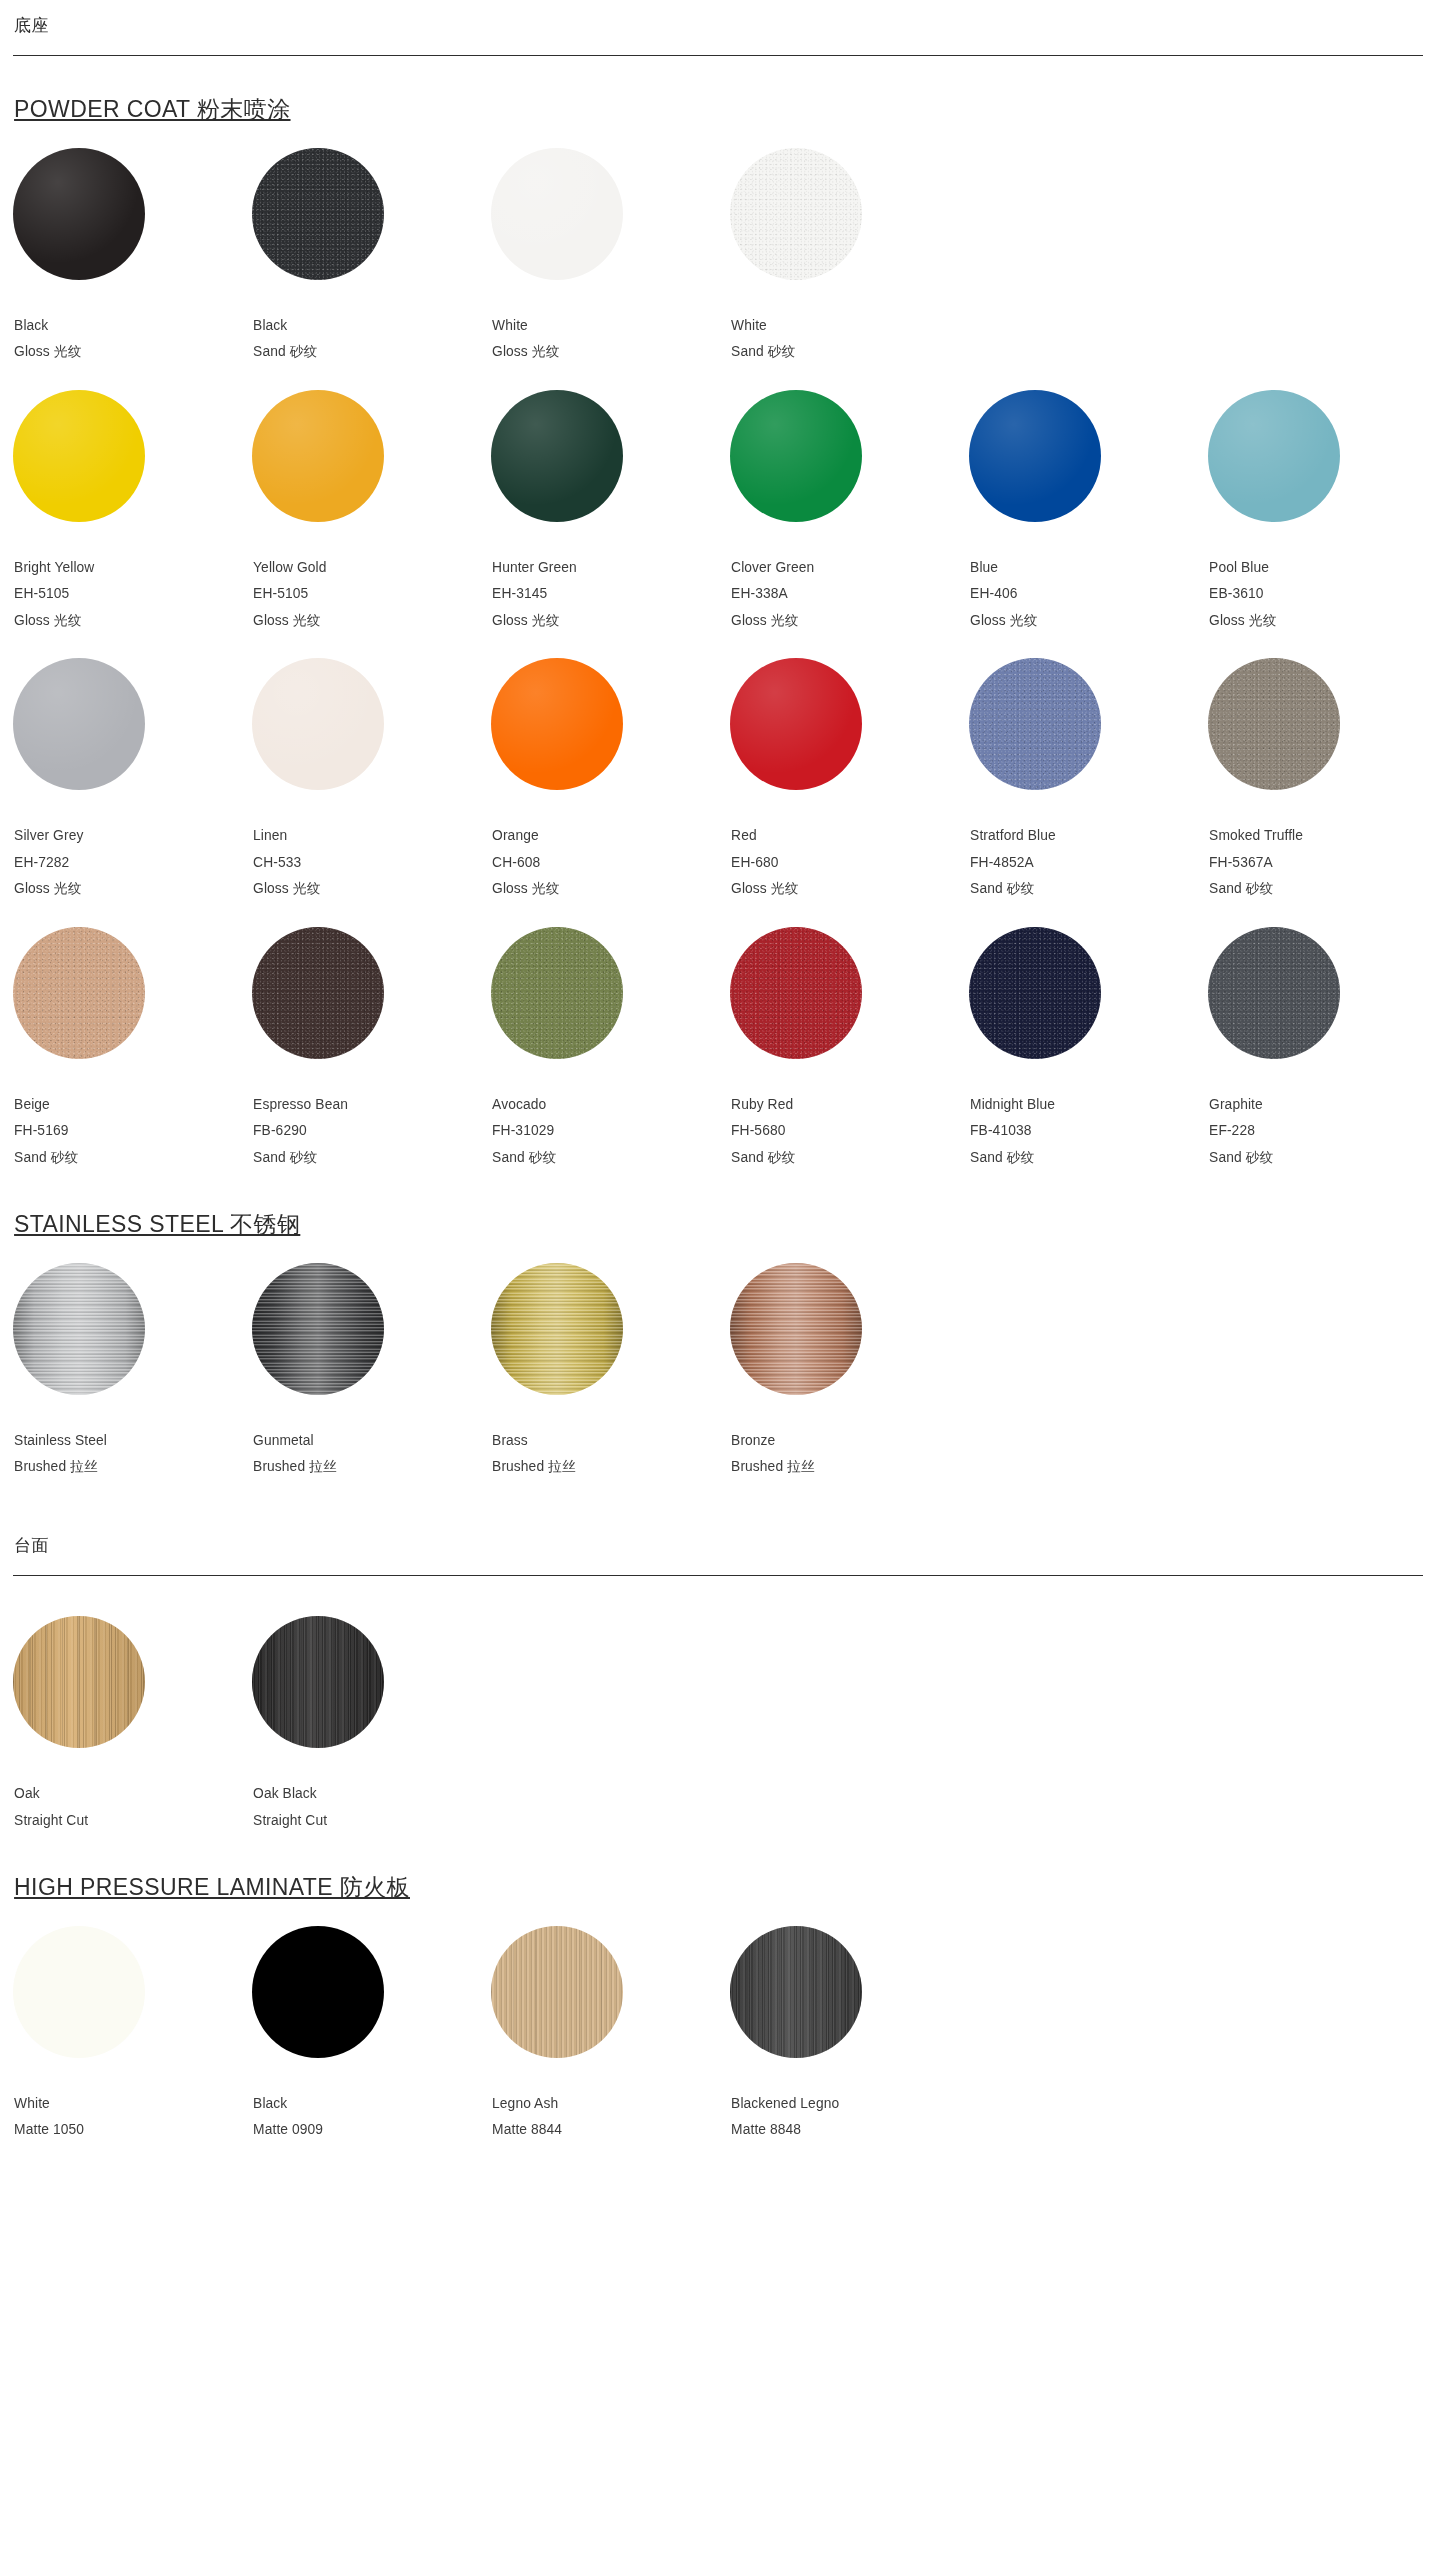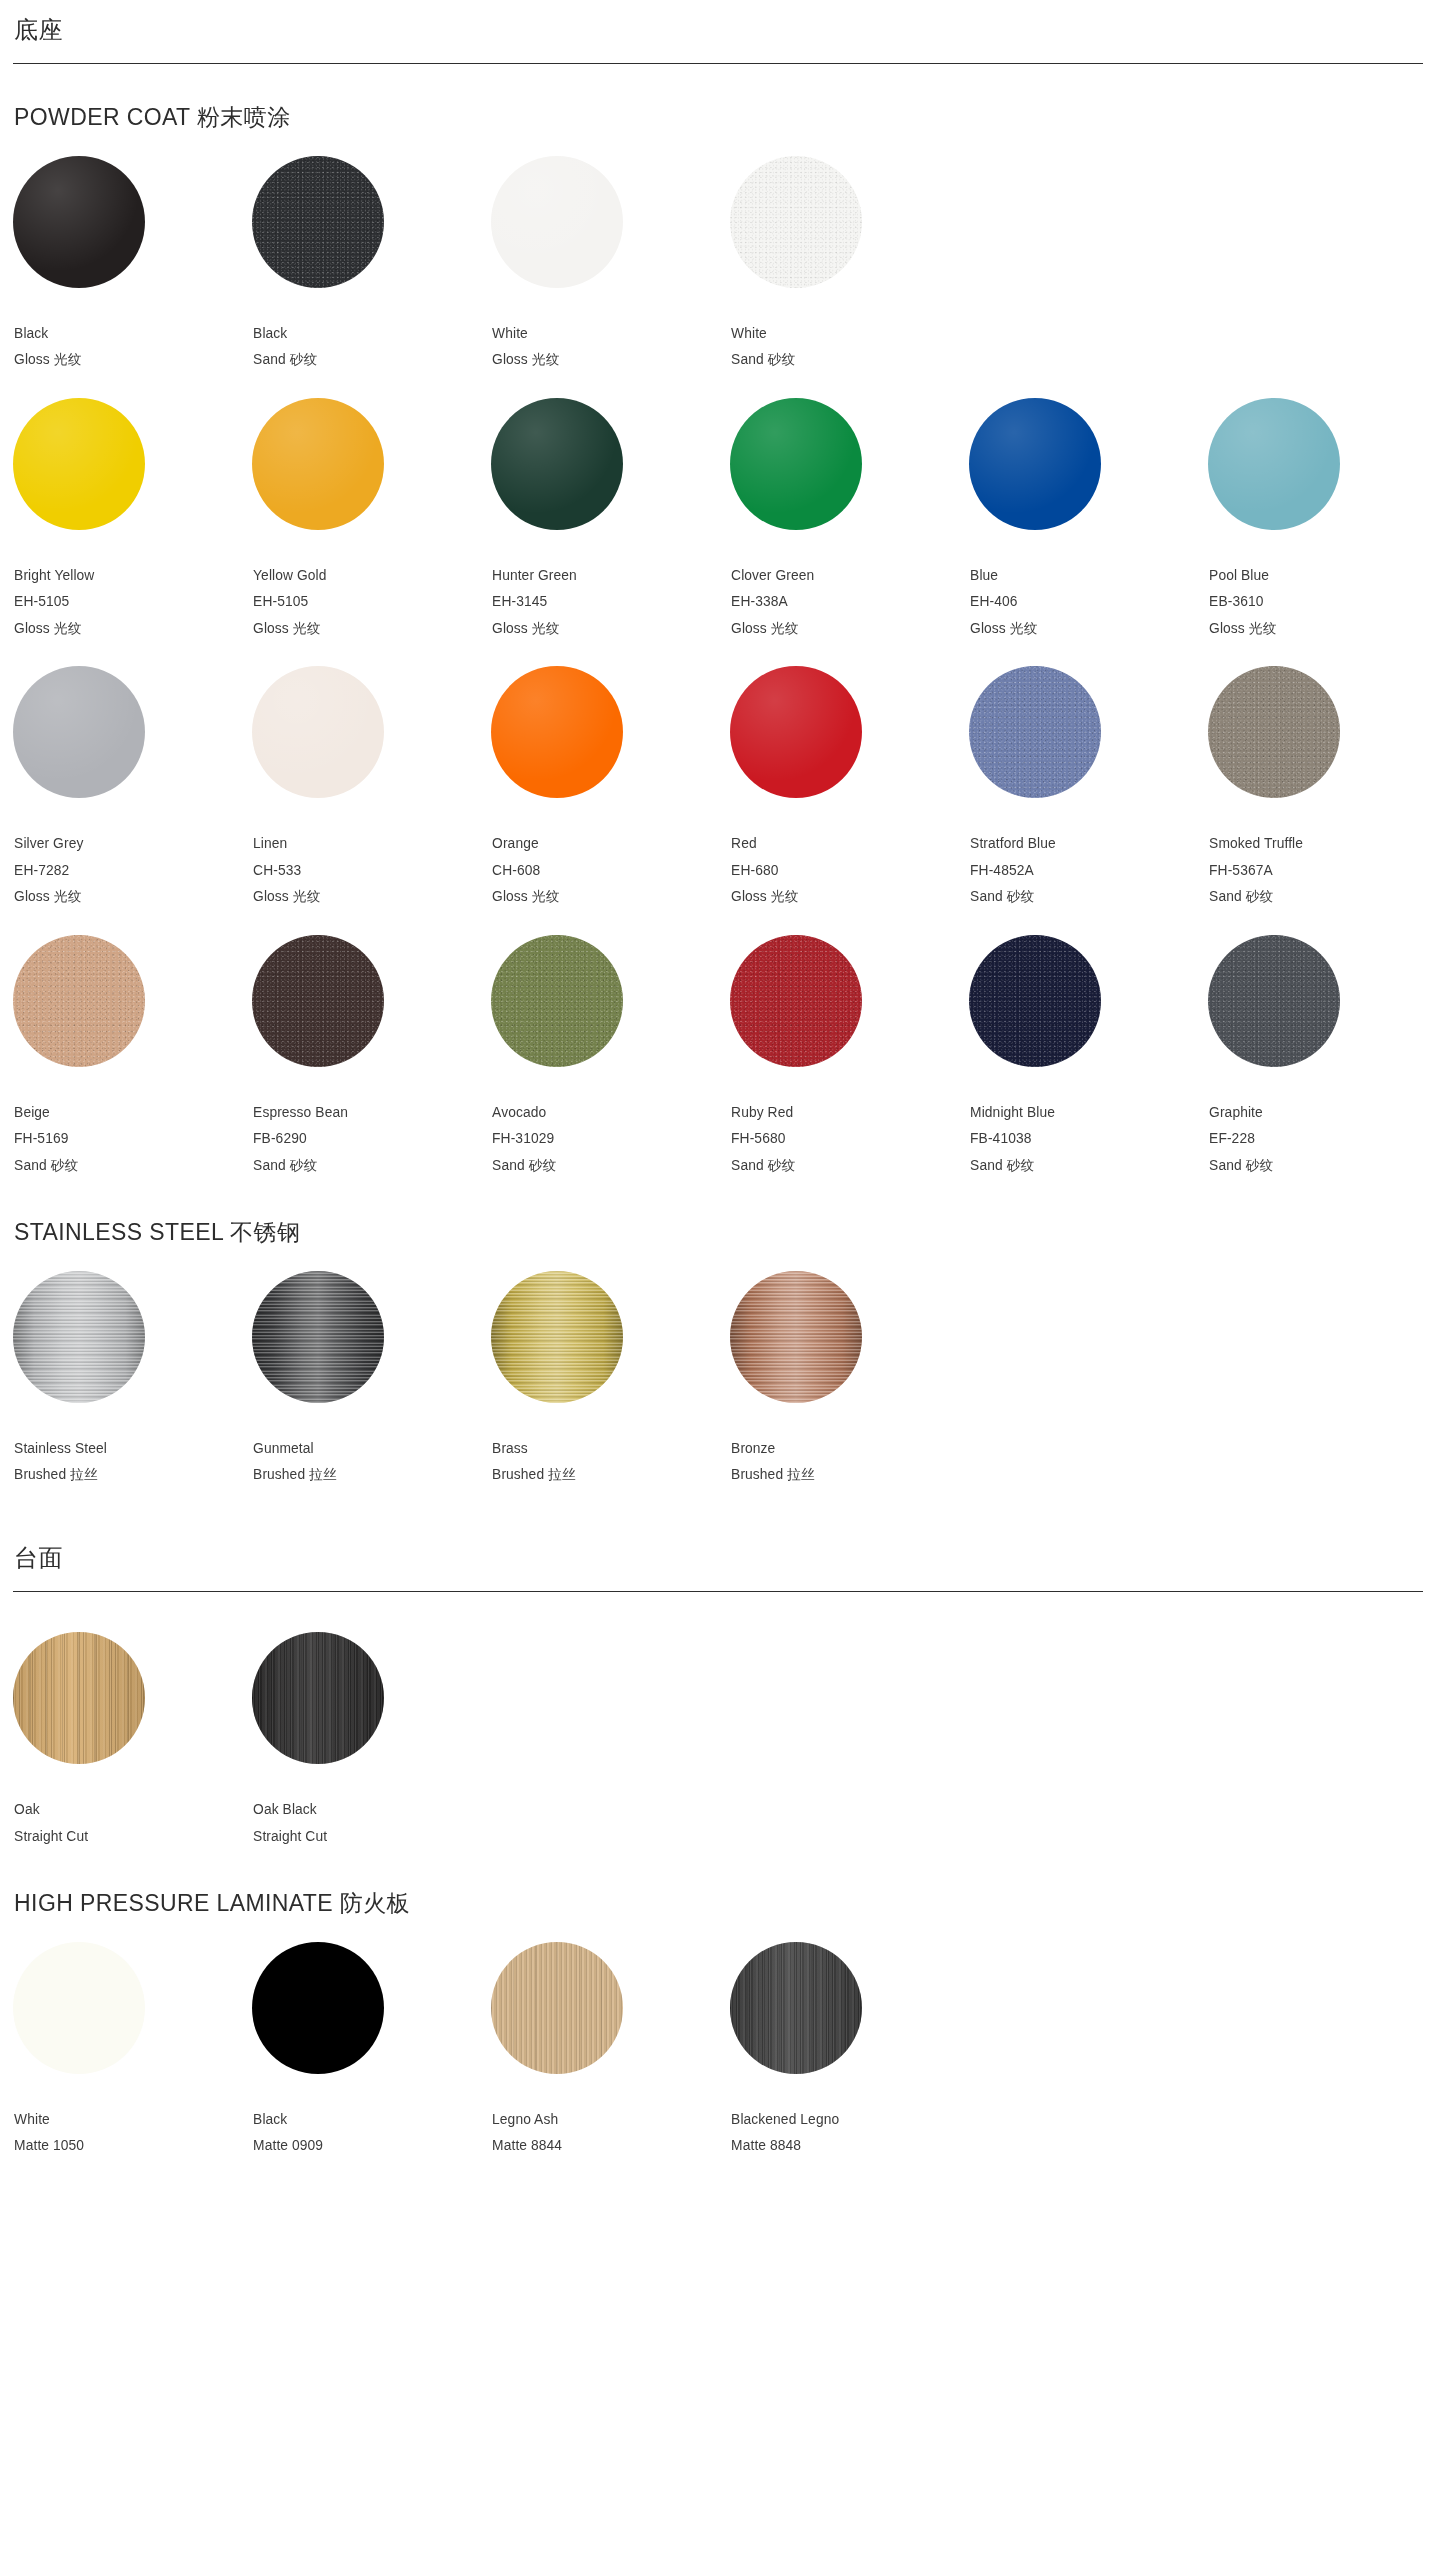--- a/index.html
+++ b/index.html
@@ -18,21 +18,21 @@
     width: 1436px;
     box-sizing: border-box;
     padding: 15.6px 12.7px 42px 12.7px;
   }
 
   
   .group {
     margin: 0 0 0 0;
   }
   .group-title {
-    font-size: 24px;
+    font-size: 17px;
     font-weight: 400;
     letter-spacing: 0.4px;
     color: #2d2d2d;
     line-height: 1.15;
     margin: 0;
     padding: 0 0 0 1.4px;
   }
   .group-rule {
     border: 0;
     border-top: 1.4px solid #2e2e2e;
@@ -44,20 +44,21 @@
   .section {
     margin-top: 40px;
   }
   .section-title {
     font-size: 23px;
     font-weight: 300;
     letter-spacing: 0.4px;
     color: #2d2d2d;
     margin: 0 0 24px 1.4px;
     line-height: 1.2;
+    text-decoration: underline;
   }
 
   
   .swatch-row {
     display: flex;
     align-items: flex-start;
     margin-bottom: 24px;
   }
   .swatch-cell {
     width: 239px;

